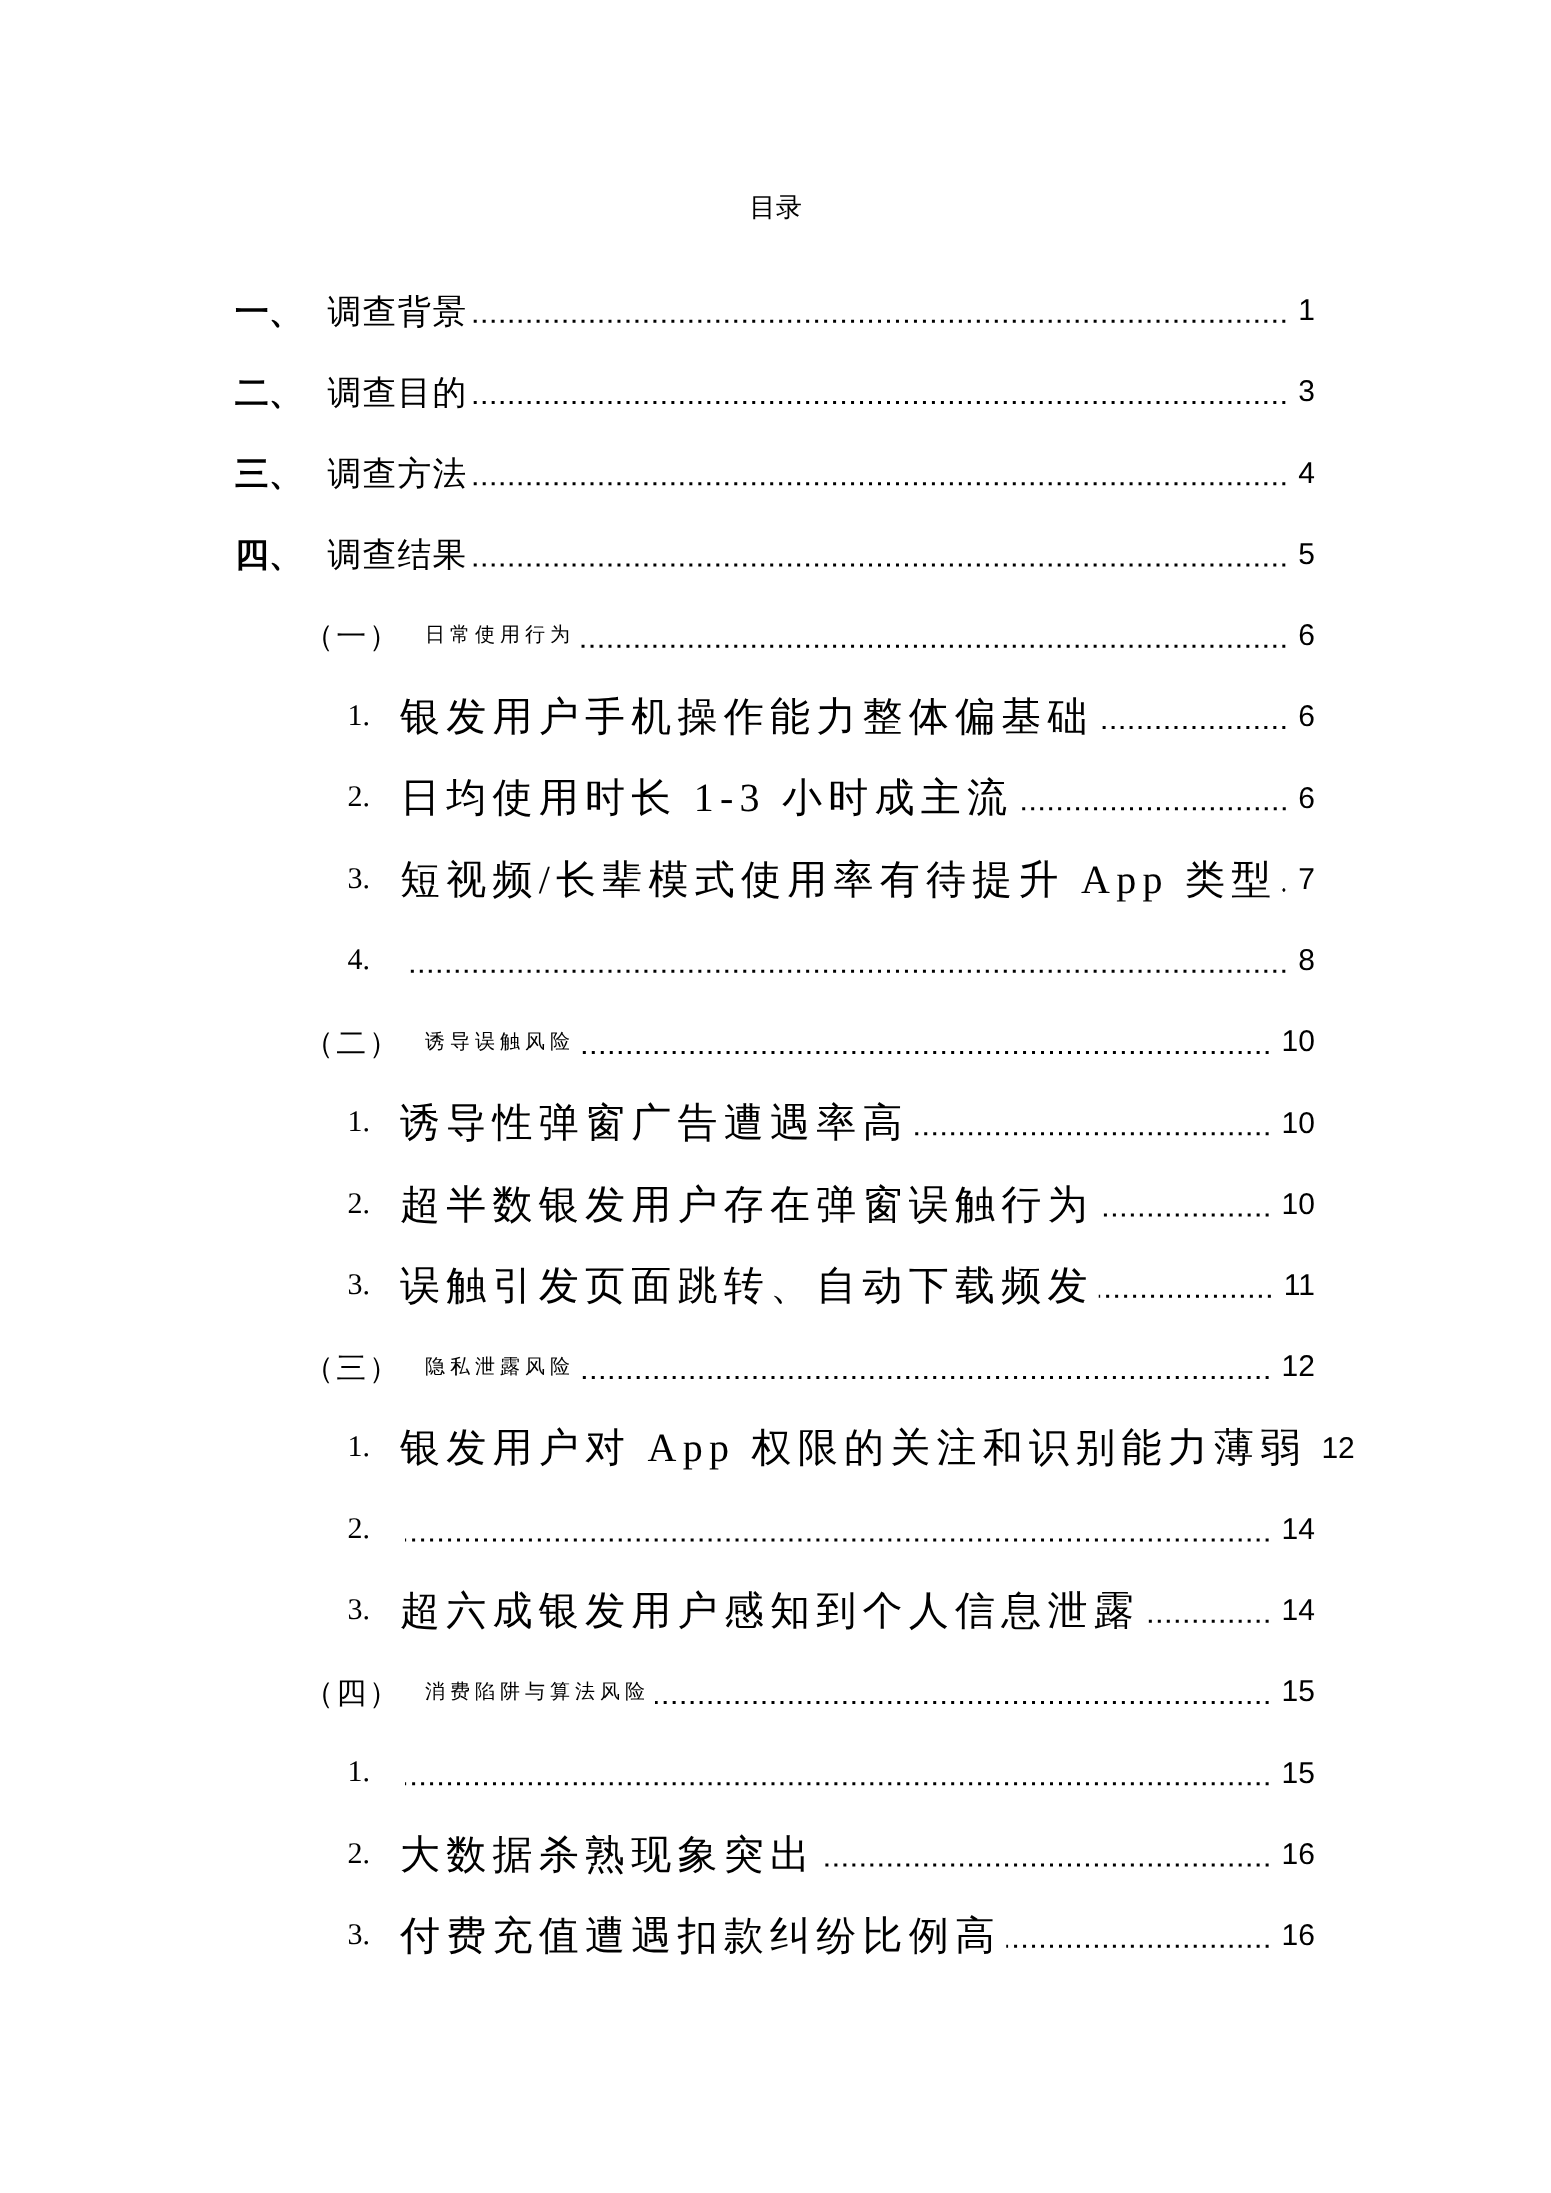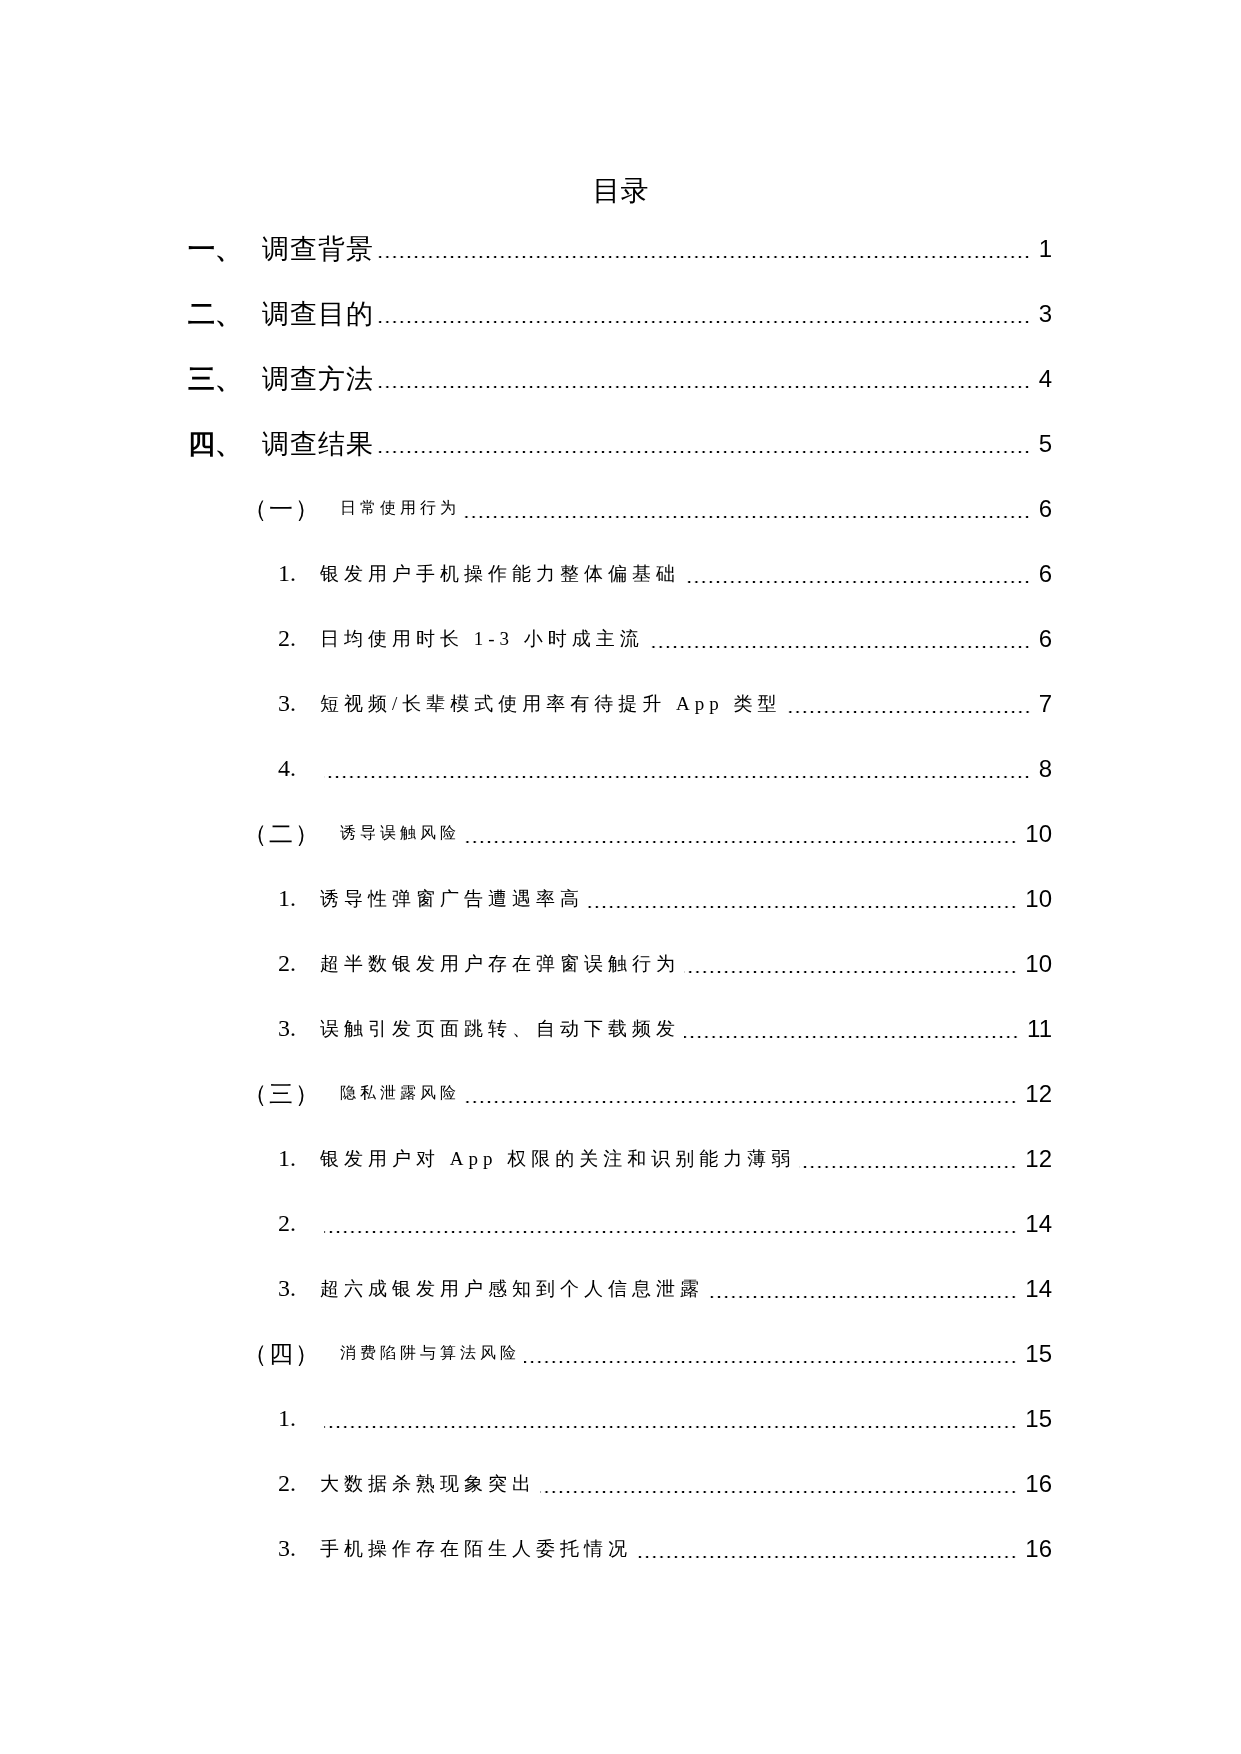--- a/index.html
+++ b/index.html
@@ -11,26 +11,26 @@
       width: 1241px;
       height: 1754px;
       position: relative;
       overflow: hidden;
       color: #000;
     }
     .page-title {
       position: absolute;
       left: 0;
       width: 1241px;
-      top: 172px;
+      top: 148px;
       height: 38px;
       line-height: 38px;
       text-align: center;
       font-family: "Liberation Sans", "DejaVu Sans", sans-serif;
-      font-size: 28px;
+      font-size: 21px;
       font-weight: normal;
       letter-spacing: 0px;
     }
     .toc {
       position: absolute;
       left: 188px;
       top: 216px;
       width: 864px;
     }
     .toc-row {
@@ -69,21 +69,21 @@
       letter-spacing: 4px;
     }
     .lvl3 { padding-left: 90px; }
     .lvl3 .num {
       width: 42px;
       font-family: "Liberation Serif", "DejaVu Serif", serif;
       font-size: 24px;
     }
     .lvl3 .text {
       font-family: "Liberation Serif", "DejaVu Serif", serif;
-      font-size: 19px;
+      font-size: 32px;
       letter-spacing: 5px;
     }
     .leader {
       flex: 1 1 auto;
       height: 4px;
       margin: 16px 8px 0 4px;
       background-image: radial-gradient(circle, #000 1.15px, rgba(0,0,0,0) 1.5px);
       background-size: 7.2px 4px;
       background-repeat: repeat-x;
       background-position: right center;
@@ -235,18 +235,18 @@
 
   <div class="toc-row lvl3">
     <span class="num">2.</span>
     <span class="text">大数据杀熟现象突出</span>
     <span class="leader"></span>
     <span class="page">16</span>
   </div>
 
   <div class="toc-row lvl3">
     <span class="num">3.</span>
-    <span class="text">手机操作存在陌生人委托情况</span>
+    <span class="text">付费充值遭遇扣款纠纷比例高</span>
     <span class="leader"></span>
     <span class="page">16</span>
   </div>
 
 </div>
 
 </body></html>

